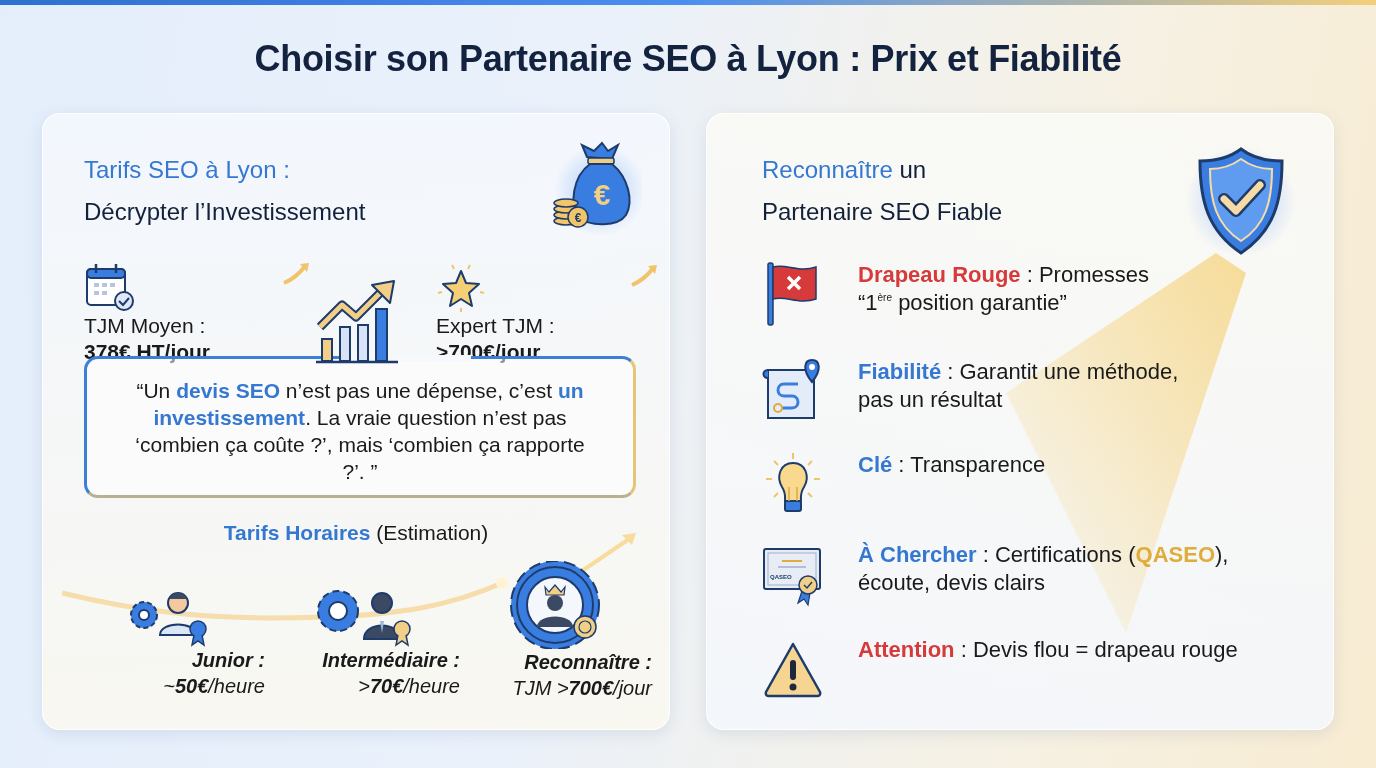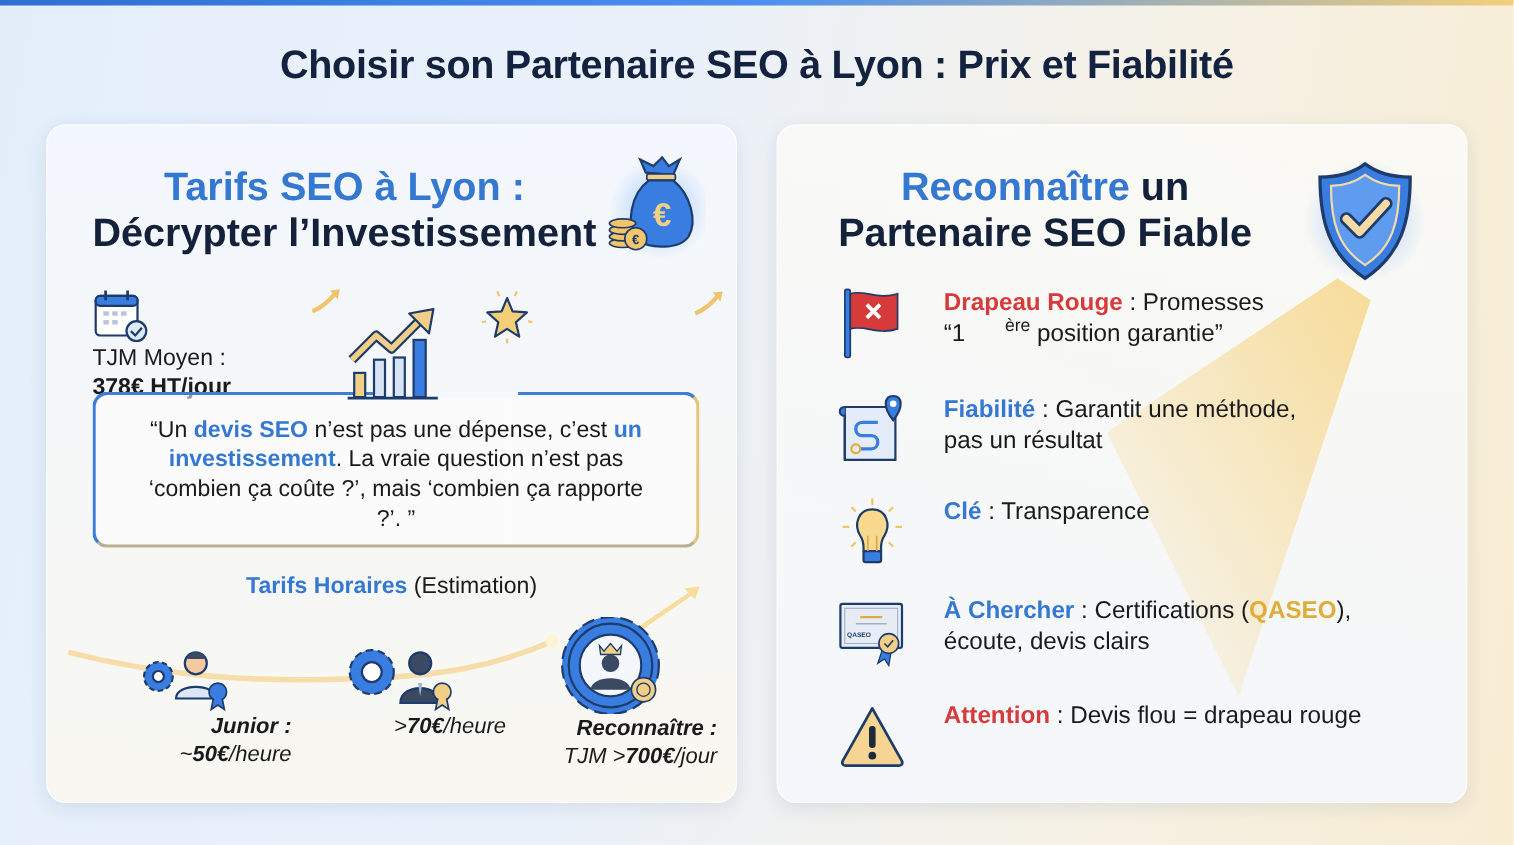--- a/index.html
+++ b/index.html
@@ -20,21 +20,21 @@
   }
   .card {
     position: absolute; top: 113px; width: 628px; height: 617px;
     background: rgba(255,255,255,0.62);
     border-radius: 18px;
     box-shadow: 0 4px 16px rgba(60,90,140,0.12), 0 0 0 1px rgba(255,255,255,0.8) inset;
   }
   .card-left { left: 42px; background: linear-gradient(180deg, rgba(244,248,254,0.9), rgba(250,248,240,0.9)); }
   .card-right { left: 706px; background: linear-gradient(180deg, rgba(250,250,246,0.9), rgba(244,247,252,0.9)); }
 
-  .card-heading { position: absolute; font-size: 36px; font-weight: bold; line-height: 42px; text-align: center; }
+  .card-heading { position: absolute; font-size: 24px; font-weight: normal; line-height: 42px; }
   .blue { color: #3578d2; }
   .dark { color: #14213a; }
   .red { color: #d63a3a; }
   .gold { color: #e0ac3a; }
 
   
   .lh { left: 42px; top: 36px; }
   .money-bag { position: absolute; left: 500px; top: 22px; width: 100px; height: 100px; }
 
   .stat { position: absolute; display: flex; align-items: flex-start; flex-direction: column; }
@@ -80,21 +80,21 @@
   .beam { position: absolute; left: 300px; top: 100px; width: 320px; height: 420px; }
   .crit { position: absolute; left: 56px; display: flex; }
   .crit .ico { width: 62px; height: 66px; margin-right: 34px; flex: none; }
   .crit .txt { font-size: 22px; line-height: 28px; color: #1a1a1a; }
   .crit .txt b { font-weight: bold; }
   .crit-1 { top: 148px; }
   .crit-2 { top: 245px; }
   .crit-3 { top: 338px; }
   .crit-4 { top: 428px; }
   .crit-5 { top: 523px; }
-  sup { font-size: 16px; vertical-align: 9px; line-height: 0; margin-left: 36px; }
+  sup { font-size: 10px; vertical-align: 9px; line-height: 0; }
 </style>
 </head>
 <body>
 
 <div class="top-bar"></div>
 <h1 class="page-title">Choisir son Partenaire SEO à Lyon : Prix et Fiabilité</h1>
 
 <section class="card card-left">
   <div class="card-heading lh">
     <div class="blue">Tarifs SEO à Lyon :</div>
@@ -153,20 +153,24 @@
     <svg class="ico" style="width:50px;height:50px;margin-right:14px" viewBox="0 0 50 50">
       <path d="M25 8 L30 20 L43 21 L33 30 L36 43 L25 36 L14 43 L17 30 L7 21 L20 20 Z" fill="#f5cf76" stroke="#1d3b6b" stroke-width="2" stroke-linejoin="round"></path>
       <g stroke="#f0c46a" stroke-width="2">
           <line x1="16" y1="2" x2="18" y2="6"></line>
           <line x1="34" y1="2" x2="32" y2="6"></line>
           <line x1="2" y1="30" x2="6" y2="29"></line>
           <line x1="48" y1="30" x2="44" y2="29"></line>
           <line x1="25" y1="45" x2="25" y2="49"></line>
         </g>
     </svg>
+    <div class="txt">
+      <div>Expert TJM :</div>
+      <b>&gt;700€/jour</b>
+    </div>
   </div>
   <svg class="mini-arrow" style="left:588px;top:150px" viewBox="0 0 30 24">
       <path d="M2 22 C12 18 18 12 24 4" stroke="#f0c46a" stroke-width="4" fill="none"></path>
       <path d="M18 3 L27 2 L25 11 Z" fill="#f0c46a"></path>
     </svg>
 
   <div class="quote-box">
     <div class="quote-gap" style="left:252px;width:132px"></div>
     <p class="quote-text"><span>“Un </span><span class="hl">devis SEO</span><span> n’est pas une dépense, c’est </span><span class="hl">un investissement</span><span>. La vraie question n’est pas ‘combien ça coûte ?’, mais ‘combien ça rapporte ?’. ”</span></p>
   </div>
@@ -214,20 +218,21 @@
           <circle r="20" fill="#3a7de0" stroke="#1d3b6b" stroke-width="2" stroke-dasharray="7 4"></circle>
           <circle r="17" fill="#3a7de0"></circle>
           <circle r="9" fill="#fff" stroke="#1d3b6b" stroke-width="2"></circle>
         </g>
       <circle cx="72" cy="18" r="10" fill="#3b4a62" stroke="#1d3b6b" stroke-width="2"></circle>
       <path d="M54 54 C54 36 90 36 90 54 Z" fill="#3b4a62" stroke="#1d3b6b" stroke-width="2"></path>
       <path d="M70 36 L72 48 L74 36 Z" fill="#9fb6d6"></path>
       <circle cx="92" cy="44" r="8" fill="#f2cf86" stroke="#1d3b6b" stroke-width="1.5"></circle>
       <path d="M88 50 L86 60 L92 56 L98 60 L96 50" fill="#f2cf86" stroke="#1d3b6b" stroke-width="1.5"></path>
     </svg>
+    <div class="label">Intermédiaire :</div>
     <div class="value"><span>&gt;</span><b>70€</b><span>/heure</span></div>
   </div>
 
   <div class="tier tier-3">
     <svg class="ico" width="100" height="88" viewBox="0 0 100 88">
       <circle cx="48" cy="44" r="44" fill="#3a7de0" stroke="#1d3b6b" stroke-width="2" stroke-dasharray="12 6"></circle>
       <circle cx="48" cy="44" r="38" fill="#3a7de0" stroke="#1d3b6b" stroke-width="2"></circle>
       <circle cx="48" cy="44" r="28" fill="#f4f7fc" stroke="#1d3b6b" stroke-width="2"></circle>
       <path d="M38 26 L42 31 L48 24 L54 31 L58 26 L57 34 L39 34 Z" fill="#f2cf86" stroke="#1d3b6b" stroke-width="1.2"></path>
       <circle cx="48" cy="42" r="8" fill="#3b4a62"></circle>

